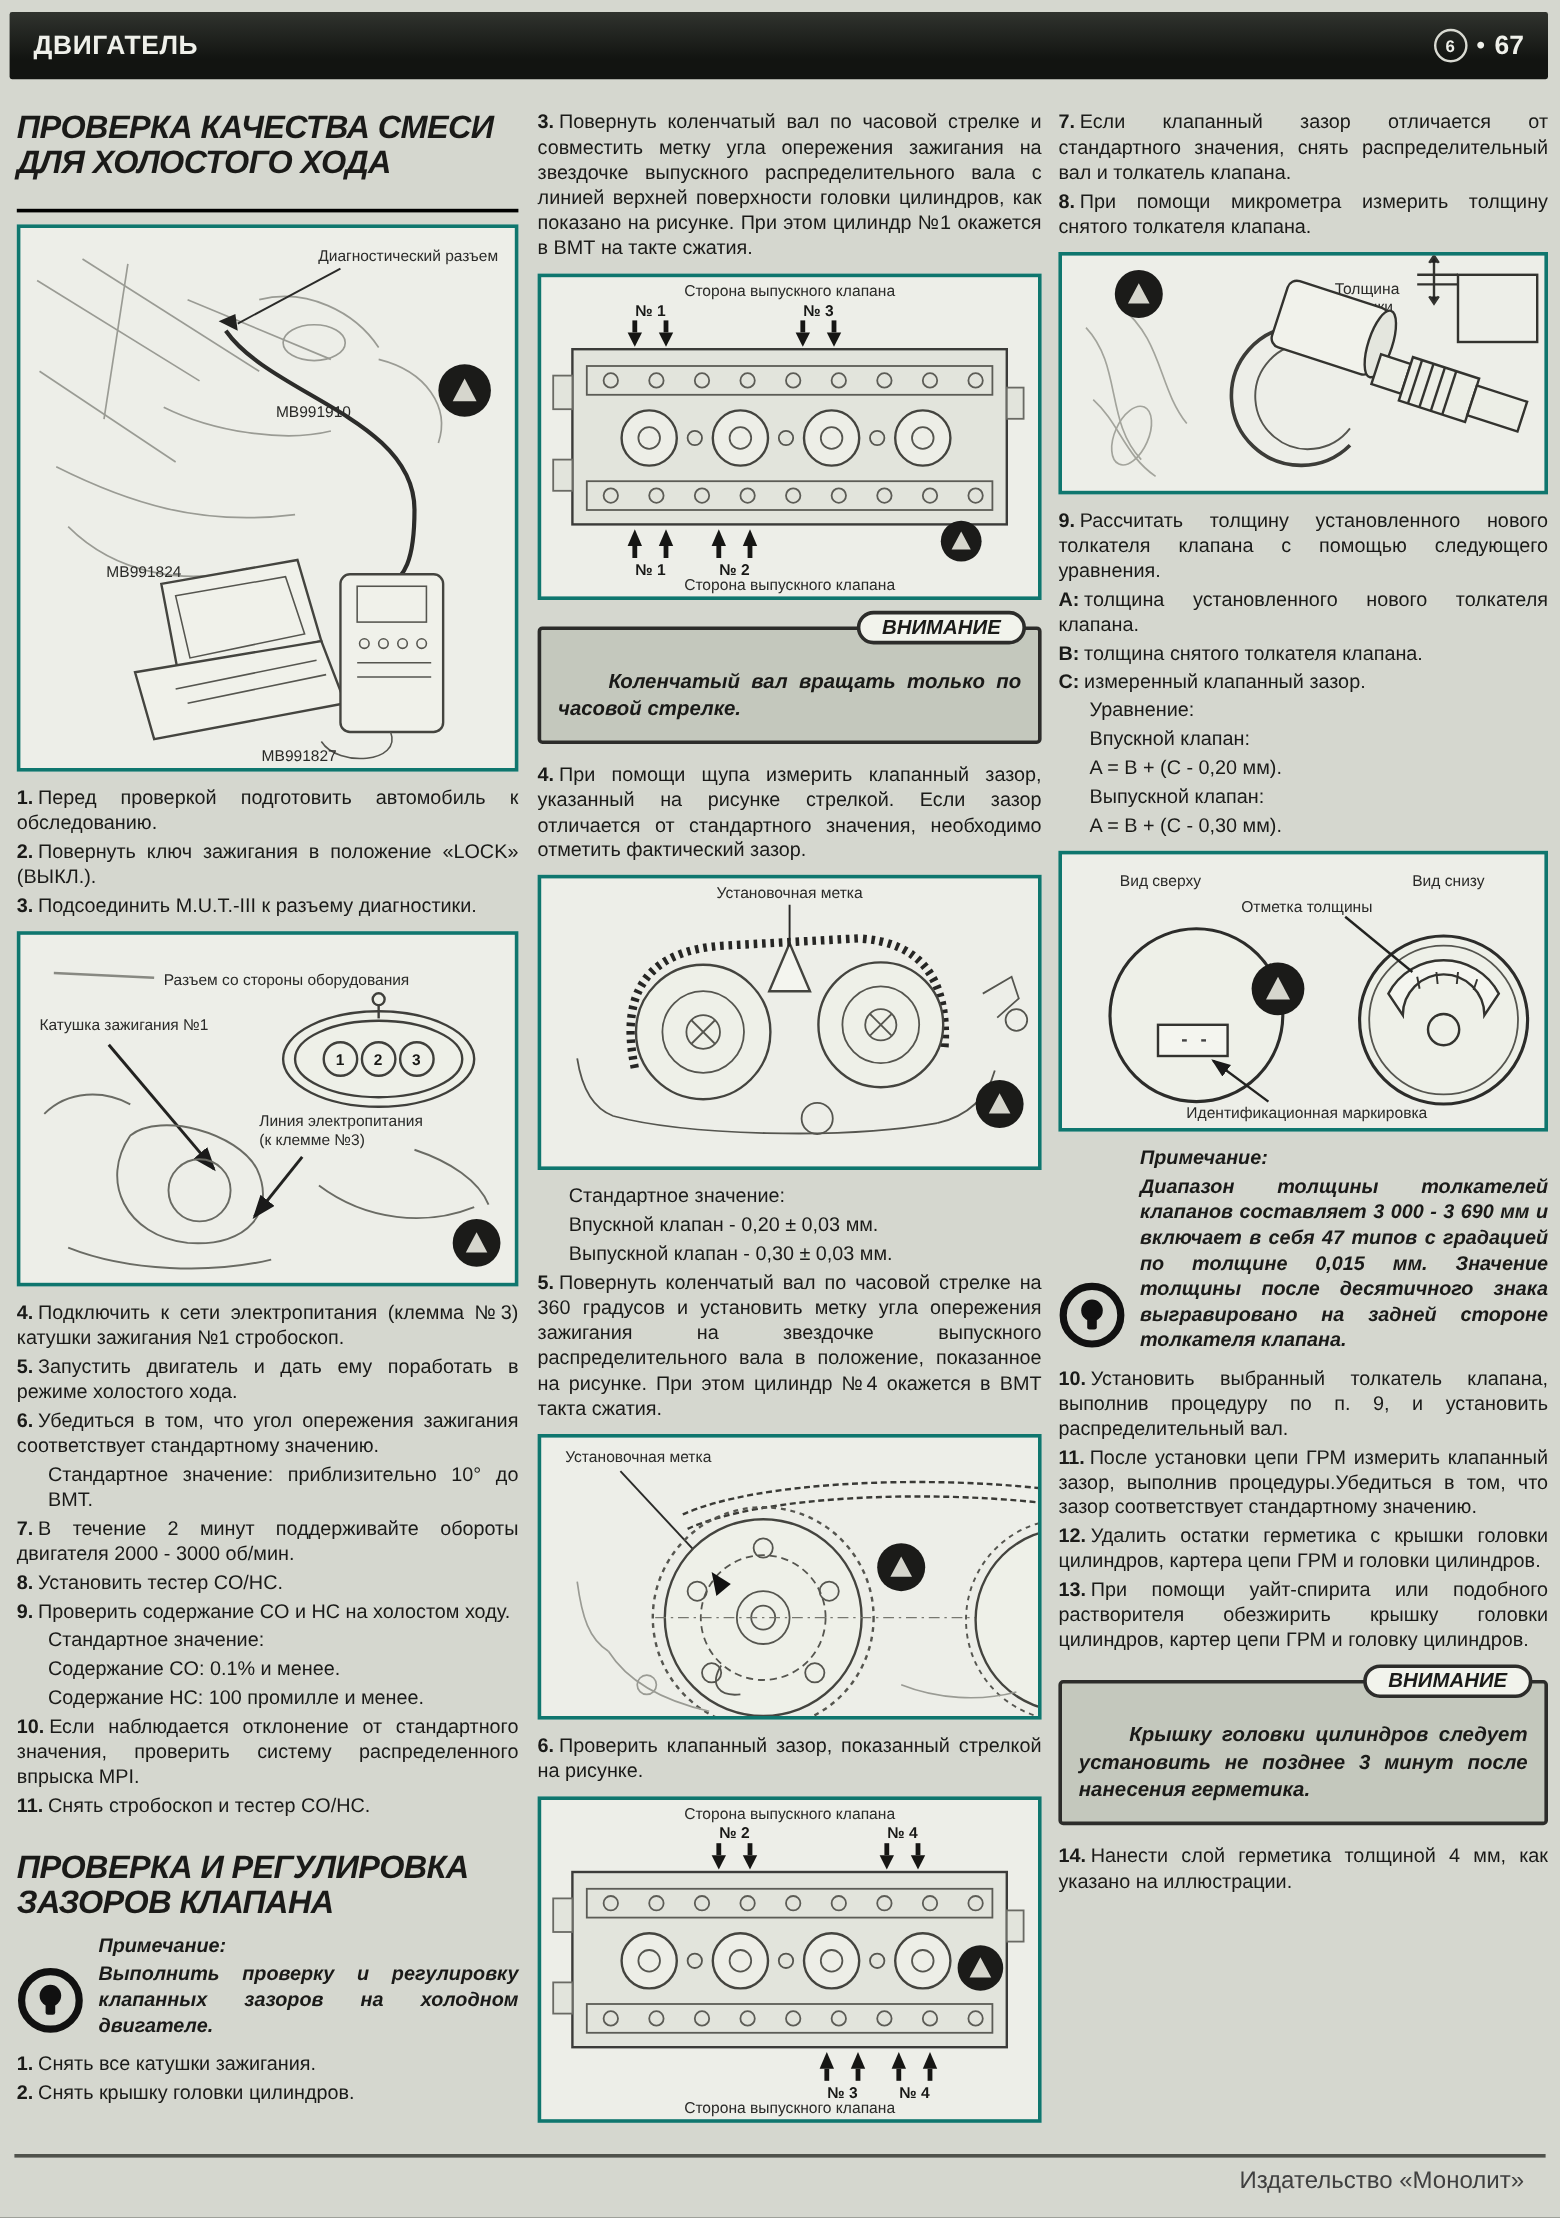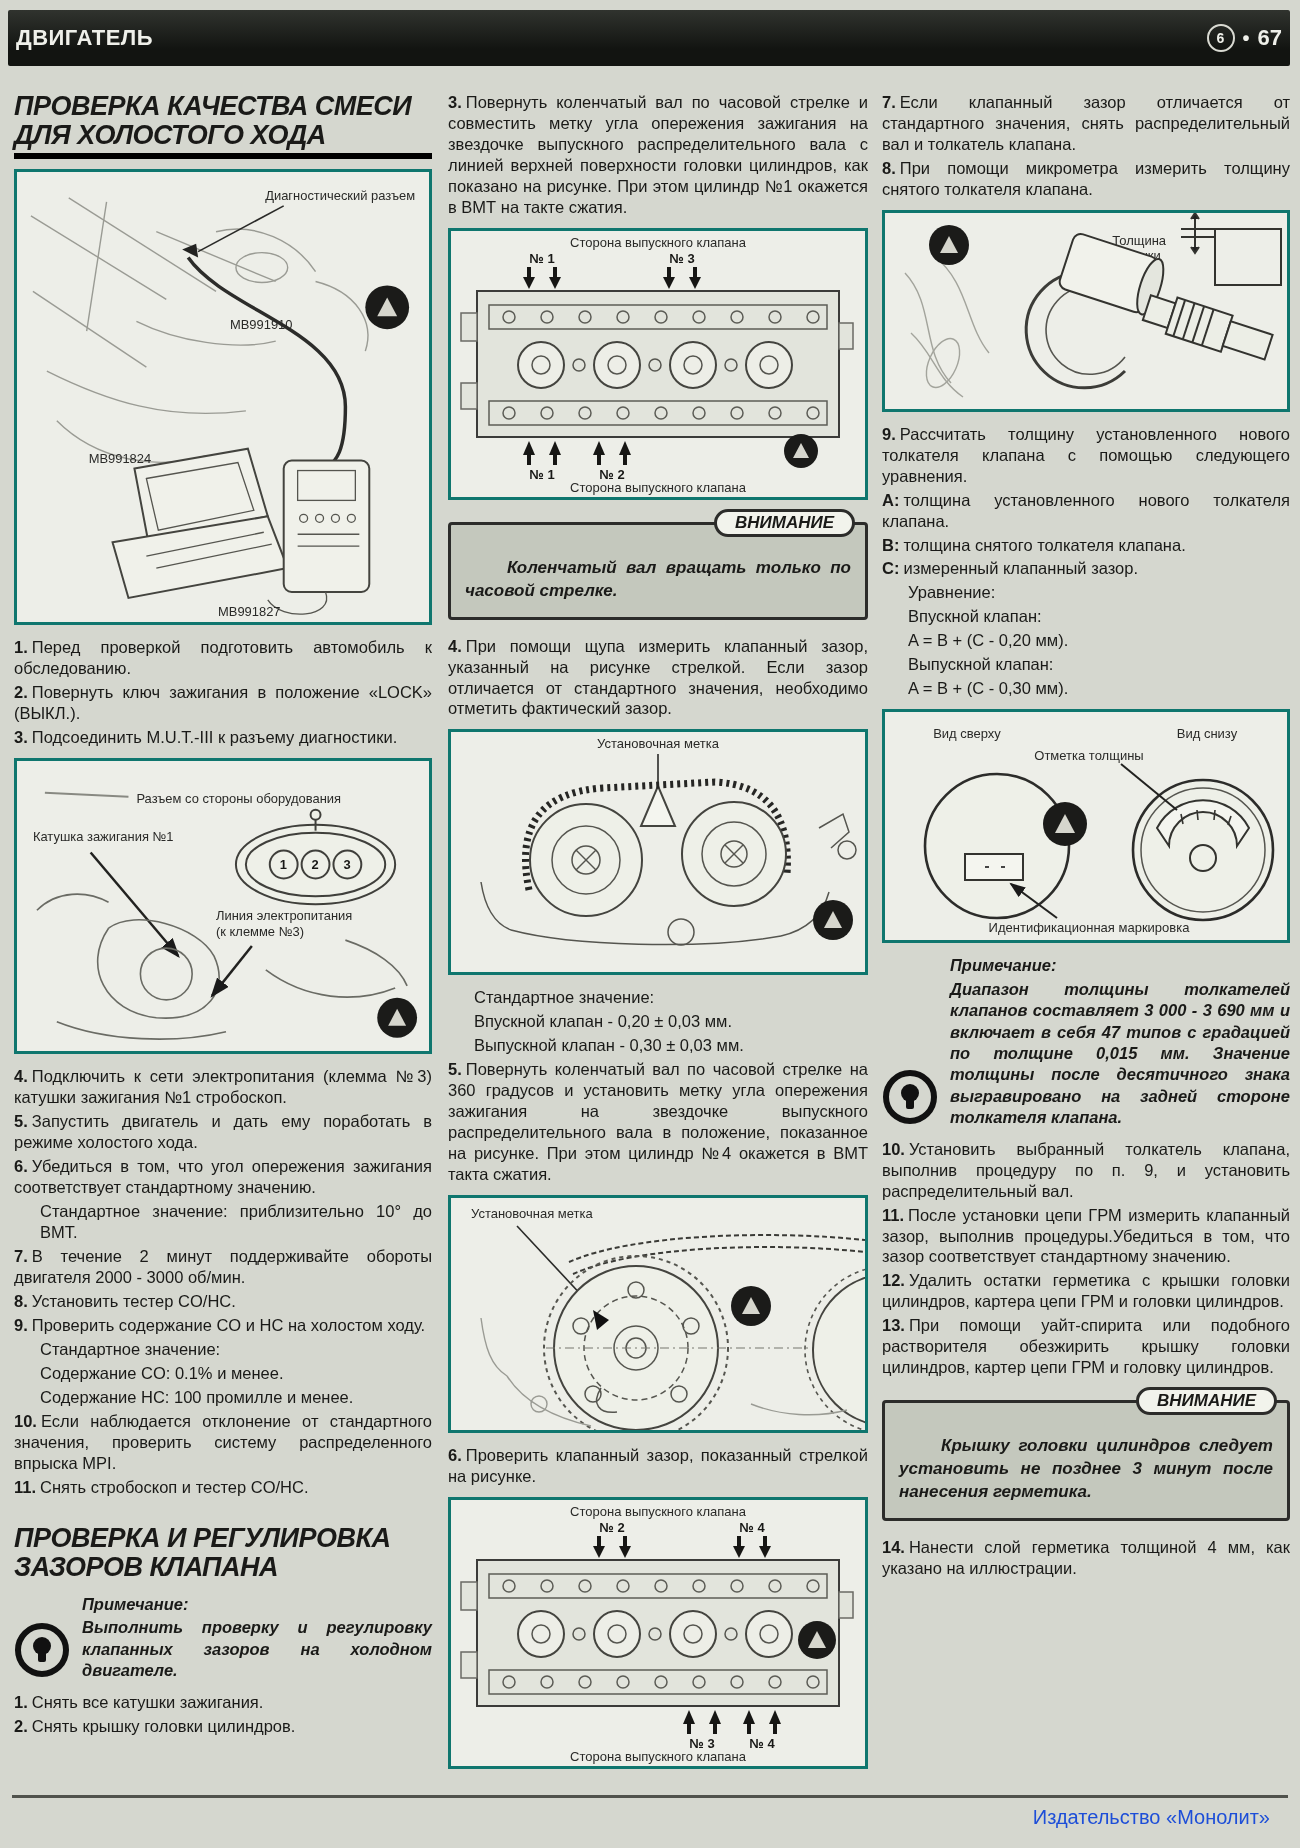--- a/index.html
+++ b/index.html
@@ -2,34 +2,34 @@
 <html><head>
 <meta charset="utf-8">
 <style>
   html,body{margin:0;padding:0;background:#7a7d76;}
   .page{position:relative;width:1300px;height:1848px;background:#d5d7cf;
         font-family:"Liberation Sans", sans-serif;color:#1a1a18;overflow:hidden;}
   
   .hdr{position:absolute;left:8px;top:10px;width:1282px;height:56px;
        background:linear-gradient(#30332e,#121411 70%);border-radius:2px;
        display:flex;align-items:center;justify-content:space-between;
-       padding:0 8px;box-sizing:border-box;color:#eff0ea;}
+       padding:0 20px;box-sizing:border-box;color:#eff0ea;}
   .hdr .sec{font-size:22px;font-weight:bold;letter-spacing:.5px;}
   .hdr .pg{display:flex;align-items:center;gap:8px;font-size:22px;font-weight:bold;}
   .hdr .chap{display:inline-flex;align-items:center;justify-content:center;
        width:24px;height:24px;border:2px solid #d9dad2;border-radius:50%;
        font-size:14px;font-weight:bold;}
   .hdr .dot{font-size:20px;}
   
   .col{position:absolute;top:92px;}
   .c1{left:14px;width:418px;}
   .c2{left:448px;width:420px;}
   .c3{left:882px;width:408px;}
   .h1{font-size:27px;font-weight:700;font-style:italic;line-height:1.08;
-      margin:0 0 10px;letter-spacing:-0.5px;border-bottom:6px solid #000000;padding-bottom:3px;}
+      margin:0 0 10px;letter-spacing:-0.5px;border-bottom:3px solid #000000;padding-bottom:24px;}
   .h2{font-size:27px;font-weight:700;font-style:italic;line-height:1.08;
       margin:26px 0 12px;letter-spacing:-0.5px;}
   .p{font-size:16.5px;line-height:1.27;margin:0 0 3px;text-align:justify;}
   .p .num{font-weight:bold;padding-right:4px;}
   .ind{padding-left:26px;}
   .fig{border:3px solid #0f766e;background:#edeee8;margin:10px 0 12px;
        box-sizing:border-box;width:100%;}
   .fig svg{display:block;width:100%;height:auto;}
   
   .warn{position:relative;border:3px solid #2c2c2a;border-radius:4px;background:#c4c8bd;
@@ -41,21 +41,21 @@
         text-align:justify;margin:0;text-indent:42px;}
   
   .note{display:flex;gap:12px;margin:6px 0 10px;align-items:flex-end;}
   .note .bulb{flex:0 0 56px;}
   .note .nb{font-size:16.5px;line-height:1.3;}
   .note .nt{font-weight:bold;font-style:italic;margin:0 0 2px;}
   .note .nx{font-weight:bold;font-style:italic;text-align:justify;margin:0;}
   .figtext{font-size:13px;fill:#2a2a28;}
   .figtextB{font-size:13px;font-weight:bold;fill:#181816;}
   .ftr-line{position:absolute;left:12px;right:12px;top:1795px;border-top:3px solid #50524c;}
-  .ftr{position:absolute;right:30px;top:1806px;font-size:20px;color:#1d4ed8;}
+  .ftr{position:absolute;right:30px;top:1806px;font-size:20px;color:#404040;}
 </style>
 </head>
 <body>
 
 <div class="page">
 
   <div class="hdr">
     <span class="sec">ДВИГАТЕЛЬ</span>
     <span class="pg">
       <span class="chap">6</span>

